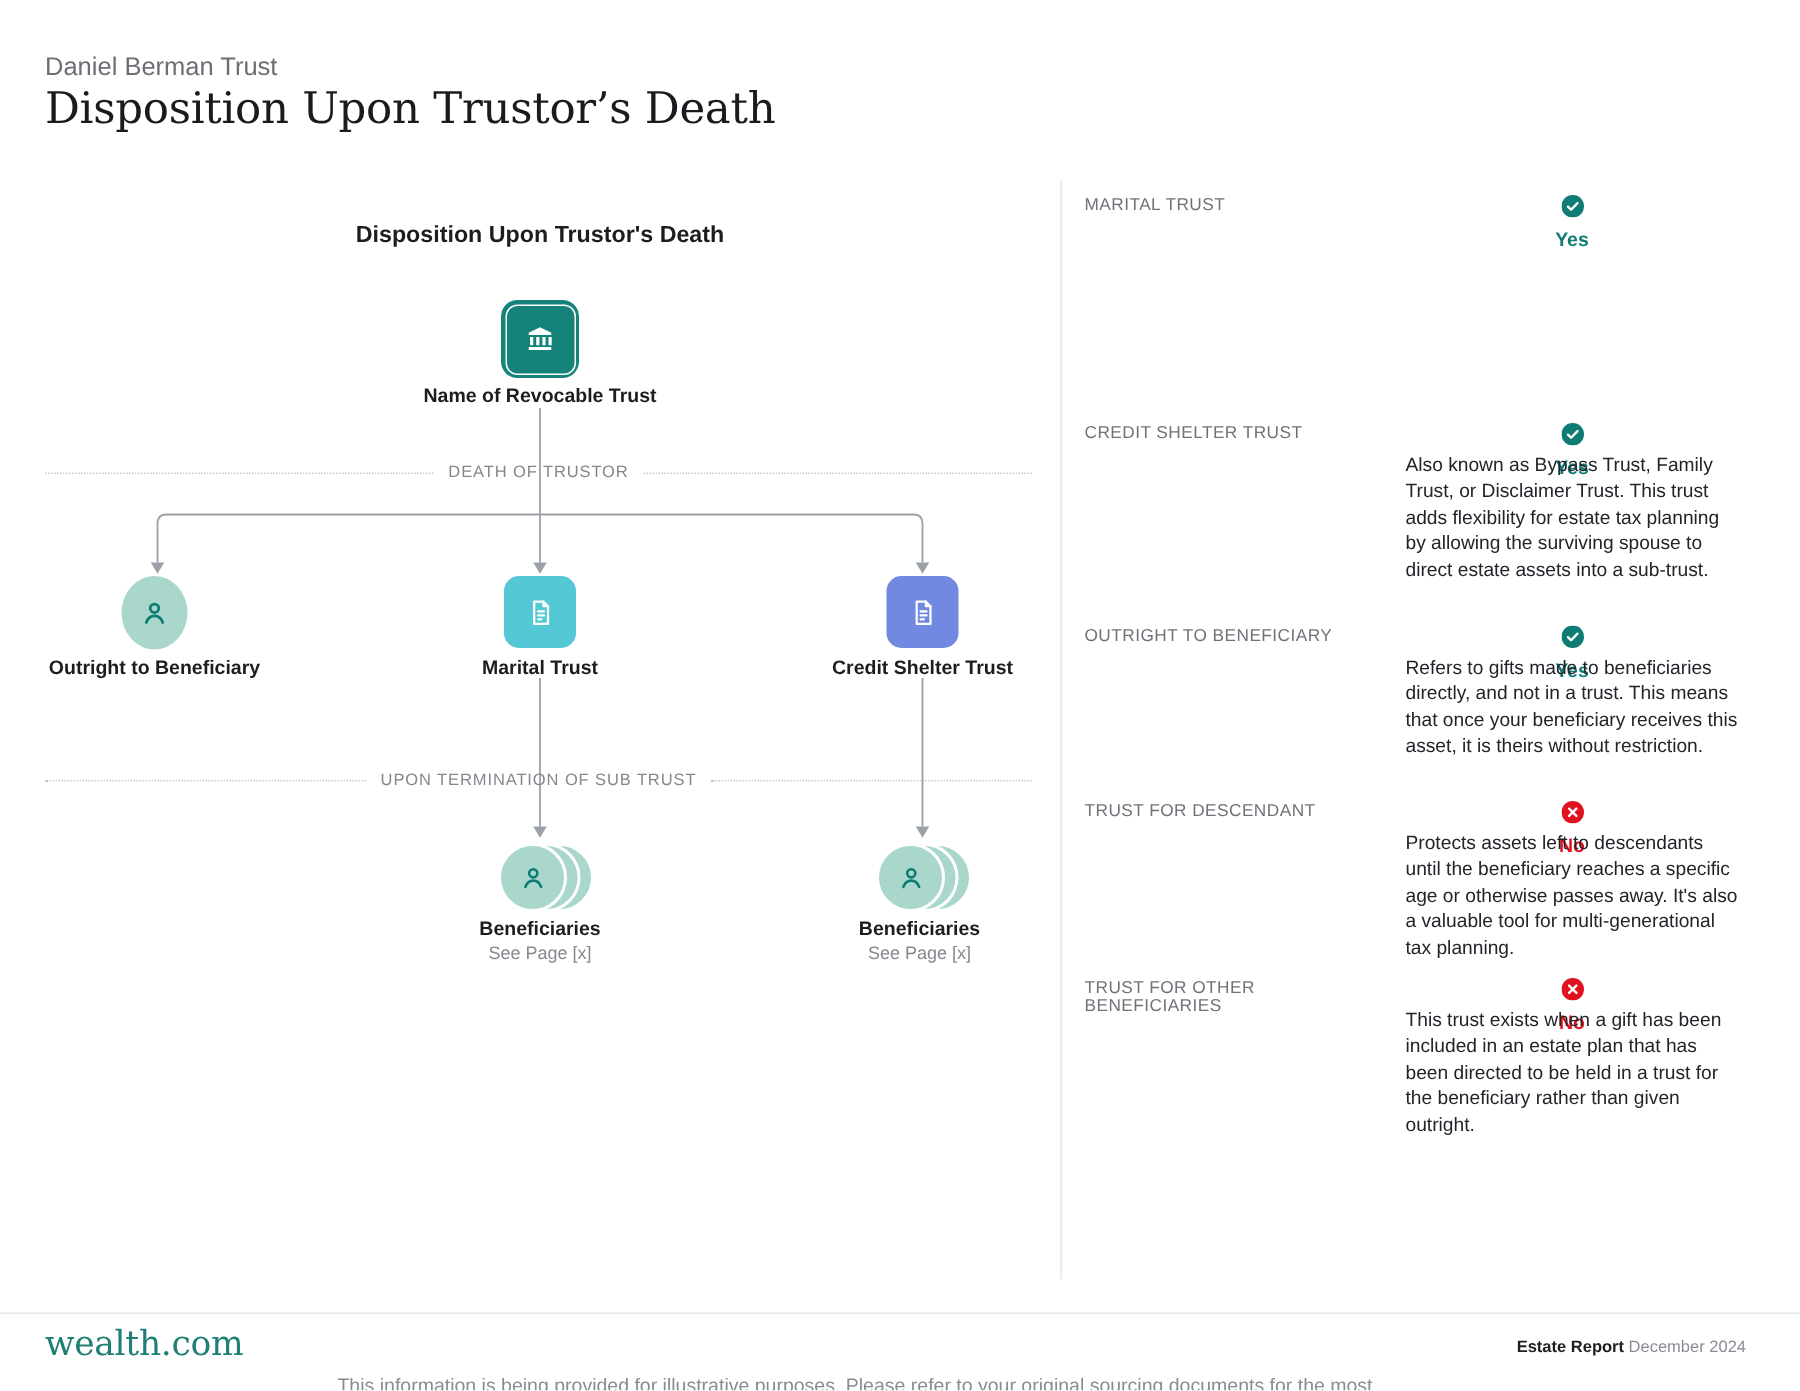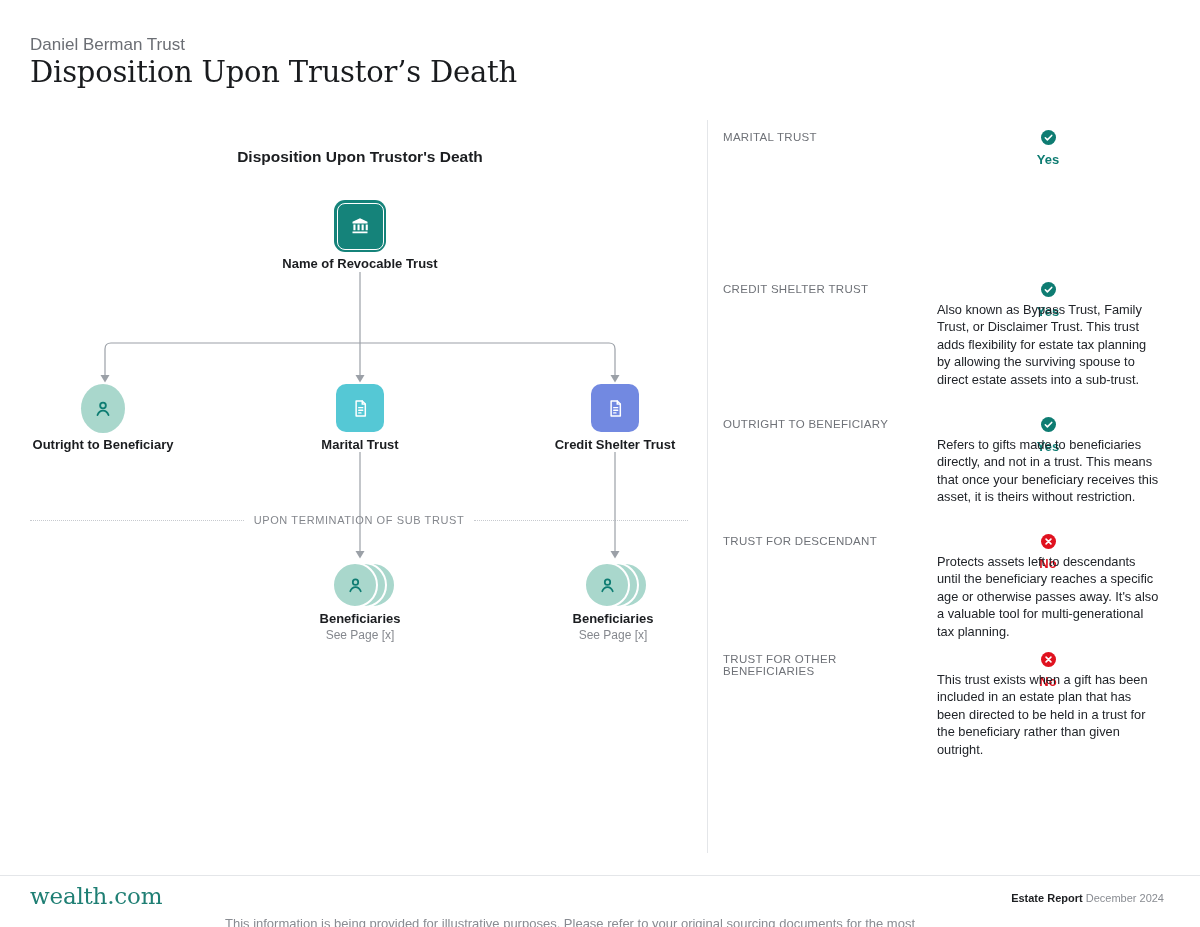--- a/index.html
+++ b/index.html
@@ -77,20 +77,23 @@
 </head>
 <body>
 
 <div class="canvas">
 
   <div class="eyebrow">Daniel Berman Trust</div>
   <div class="page-title">Disposition Upon Trustor’s Death</div>
 
   <div class="diagram-title">Disposition Upon Trustor's Death</div>
 
+  <div class="phase-divider divider-1">
+    <span class="phase-label">DEATH OF TRUSTOR</span>
+  </div>
   <div class="phase-divider divider-2">
     <span class="phase-label">UPON TERMINATION OF SUB TRUST</span>
   </div>
 
   <svg class="connector-svg" width="707" height="860" viewBox="0 0 707 860">
     <g stroke="#9ba0a7" stroke-width="1.2" fill="none">
       <path d="M360 272 L360 375"></path>
       <path d="M105 375 L105 349 Q105 343 111 343 L609 343 Q615 343 615 349 L615 375"></path>
       <path d="M360 452 L360 551"></path>
       <path d="M615 452 L615 551"></path>

